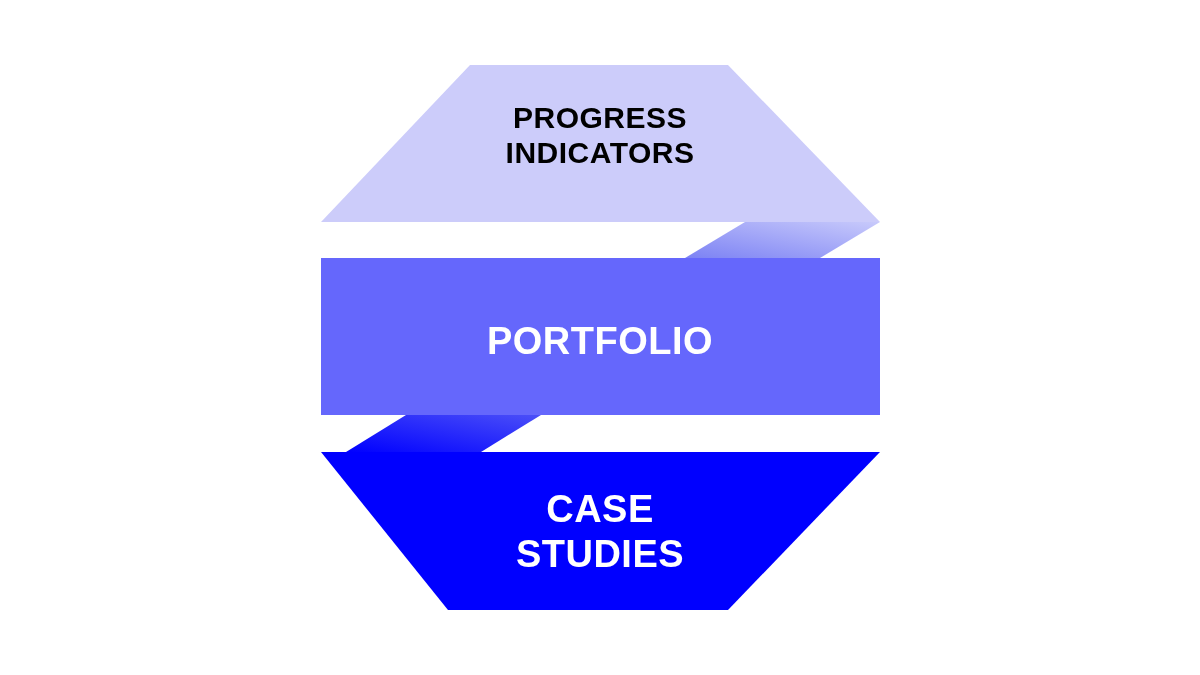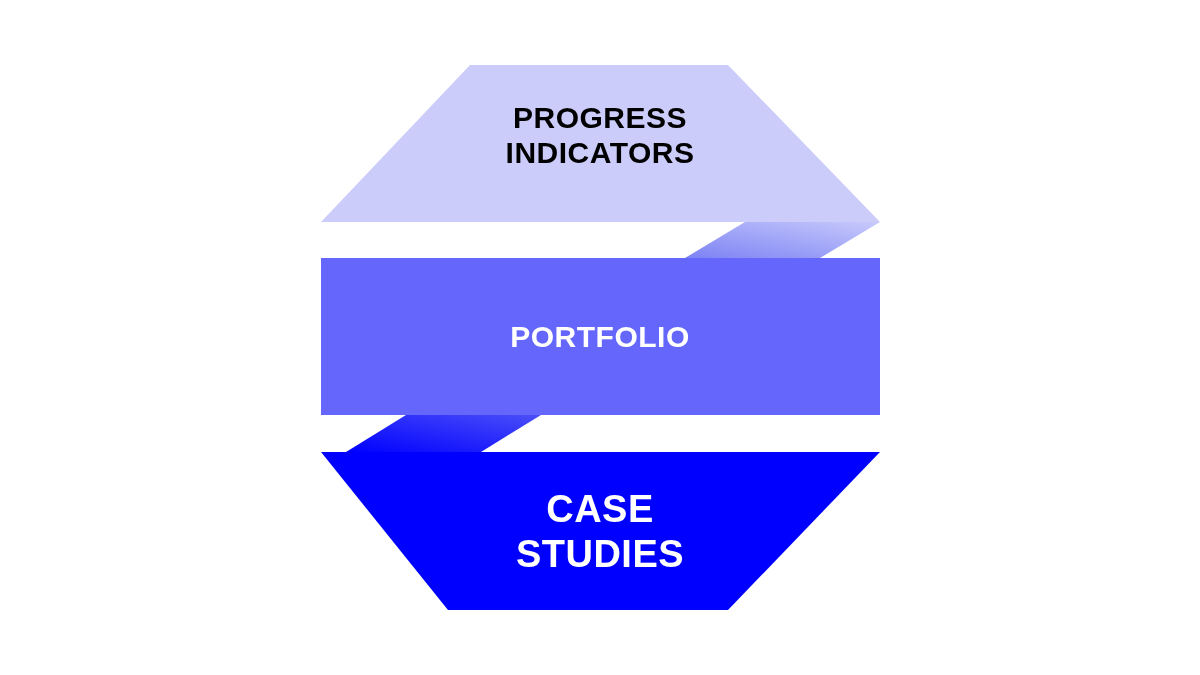--- a/index.html
+++ b/index.html
@@ -42,21 +42,21 @@
     left: 400px;
     top: 100px;
     width: 400px;
     font-size: 30px;
     color: #000000;
   }
   #label-portfolio {
     left: 400px;
     top: 319px;
     width: 400px;
-    font-size: 30px;
+    font-size: 38px;
     color: #ffffff;
   }
   #label-case-studies {
     left: 400px;
     top: 487px;
     width: 400px;
     font-size: 38px;
     color: #ffffff;
   }
 </style>

